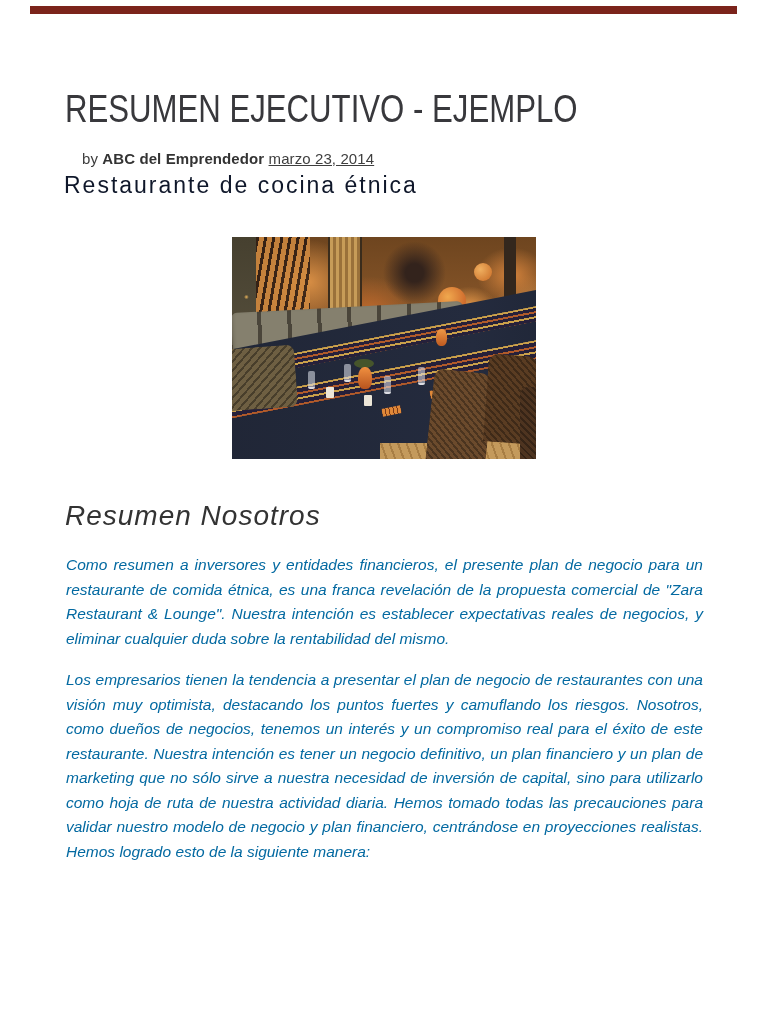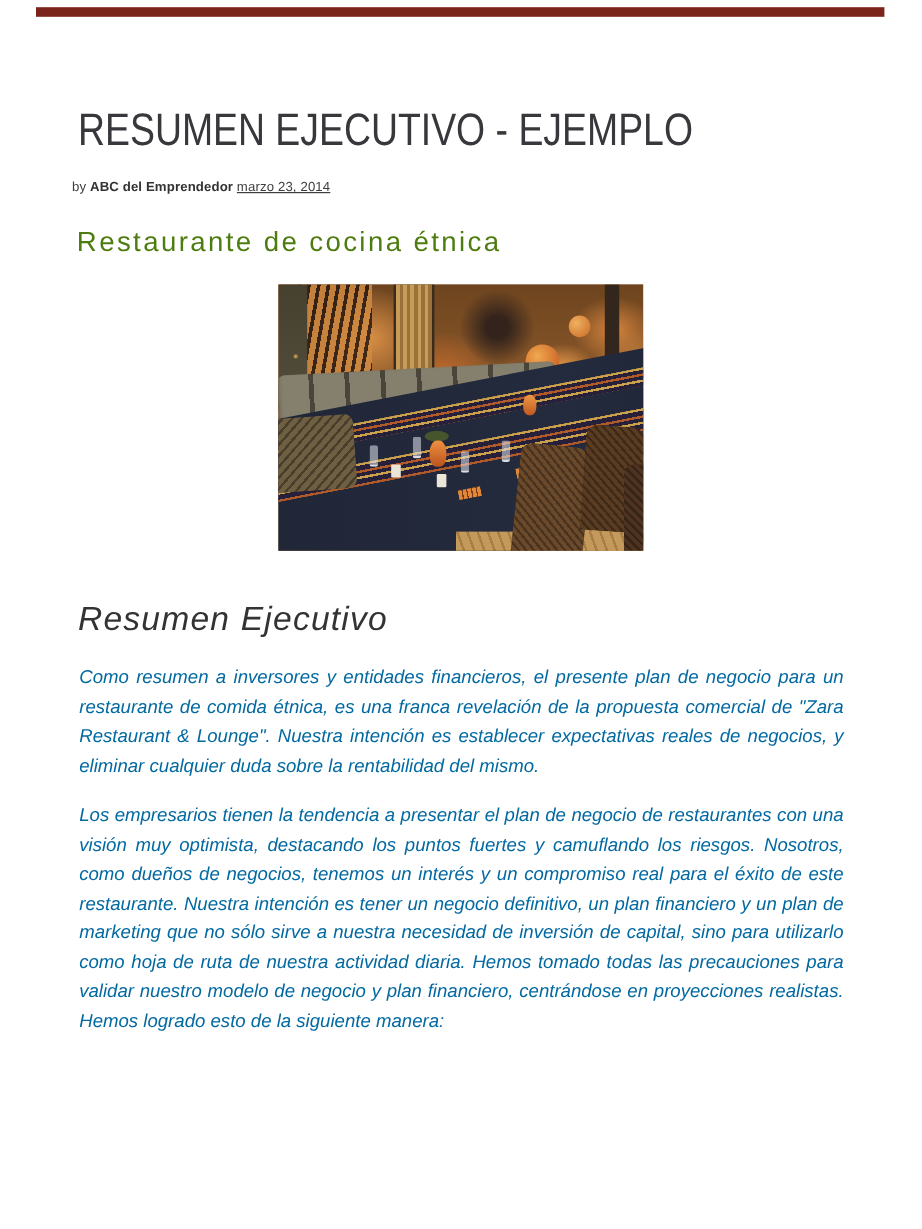--- a/index.html
+++ b/index.html
@@ -26,33 +26,33 @@
     margin: 0;
     font-size: 38px; font-weight: 400;
     color: #38383c;
     letter-spacing: 0px;
     white-space: nowrap;
     transform: scaleX(0.82);
     transform-origin: left top;
   }
   
   .byline {
-    position: absolute; left: 60px; top: 150px;
-    font-size: 11px; color: #3e3e3e;
+    position: absolute; left: 82px; top: 150px;
+    font-size: 15px; color: #3e3e3e;
     letter-spacing: 0.1px;
   }
   .byline .author { font-weight: 700; color: #333333; }
   .byline .date   { text-decoration: underline; color: #3e3e3e; cursor: pointer; }
   
   .category {
-    position: absolute; left: 64px; top: 188px;
+    position: absolute; left: 64px; top: 172px;
     margin: 0;
     font-size: 23px; font-weight: 400;
     letter-spacing: 2px;
-    color: #4d7c0f;
+    color: #0f172a;
     white-space: nowrap;
   }
   
   .photo {
     position: absolute; left: 232px; top: 237px;
     width: 304px; height: 222px;
     overflow: hidden;
     background: #8a5a2c;
   }
   .photo * { position: absolute; }
@@ -257,20 +257,20 @@
     <div class="ph-napkin" style="left:150px; top:170px;"></div>
     <div class="ph-napkin" style="left:198px; top:152px;"></div>
     <div class="ph-floor"></div>
     <div class="ph-floor2"></div>
     <div class="ph-chairL"></div>
     <div class="ph-chairR1"></div>
     <div class="ph-chairR2"></div>
     <div class="ph-chairR3"></div>
   </div>
 
-  <h3 class="doc-heading">Resumen Ejecutivo</h3>
+  <h3 class="doc-heading">Resumen Nosotros</h3>
 
   <div class="doc-body">
     <p>Como resumen a inversores y entidades financieros, el presente plan de negocio para un restaurante de comida étnica, es una franca revelación de la propuesta comercial de "Zara Restaurant &amp; Lounge". Nuestra intención es establecer expectativas reales de negocios, y eliminar cualquier duda sobre la rentabilidad del mismo.</p>
     <p class="gap">Los empresarios tienen la tendencia a presentar el plan de negocio de restaurantes con una visión muy optimista, destacando los puntos fuertes y camuflando los riesgos. Nosotros, como dueños de negocios, tenemos un interés y un compromiso real para el éxito de este restaurante. Nuestra intención es tener un negocio definitivo, un plan financiero y un plan de marketing que no sólo sirve a nuestra necesidad de inversión de capital, sino para utilizarlo como hoja de ruta de nuestra actividad diaria. Hemos tomado todas las precauciones para validar nuestro modelo de negocio y plan financiero, centrándose en proyecciones realistas. Hemos logrado esto de la siguiente manera:</p>
   </div>
 
 </div>
 
 </body></html>

